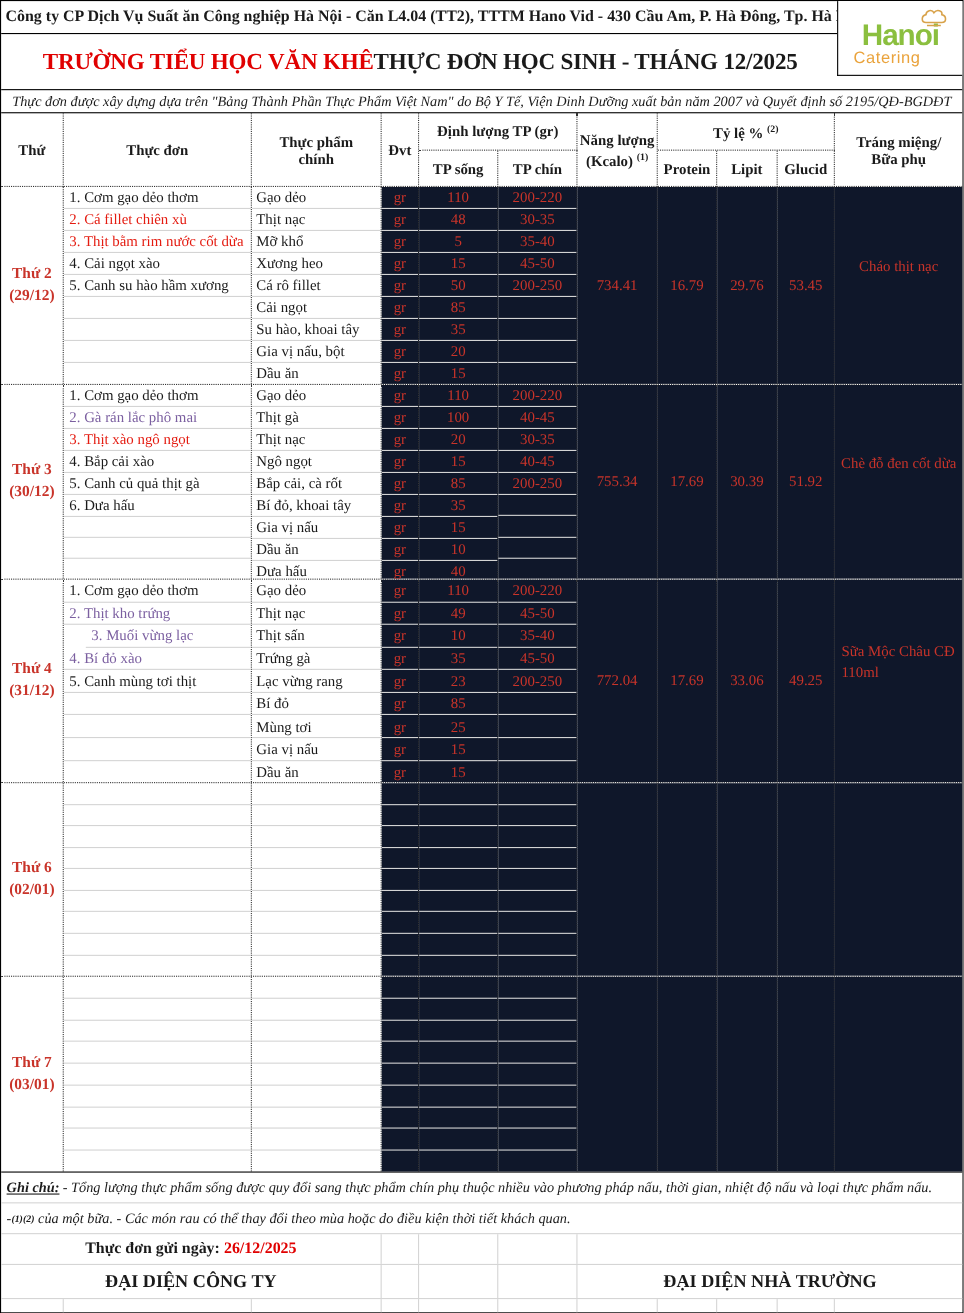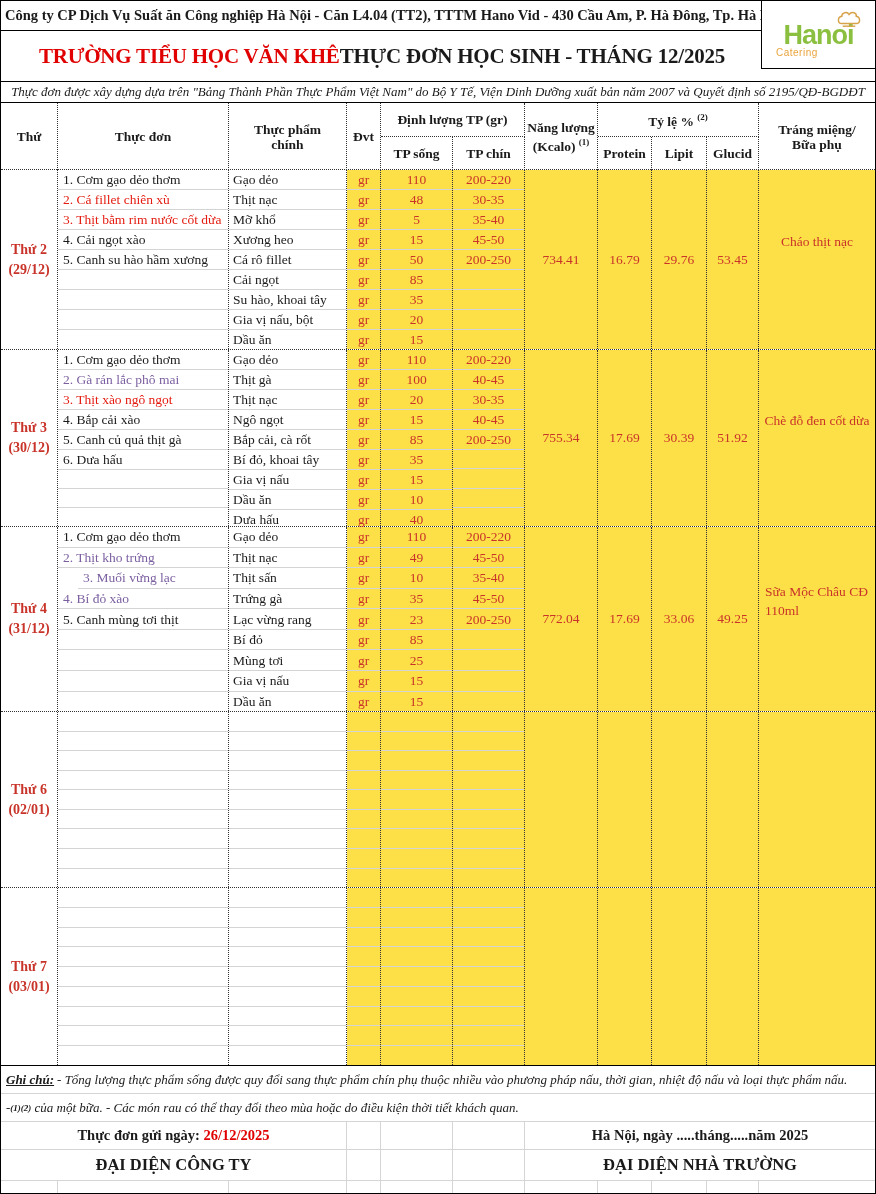--- a/index.html
+++ b/index.html
@@ -17,21 +17,21 @@
   .title-row { height: 50px; width: 762px; display: flex; align-items: center; justify-content: center;
     font-weight: bold; font-size: 21px; white-space: nowrap; letter-spacing: -0.2px; }
   .subtitle-row { height: 22px; border-top: 1px solid #000; border-bottom: 1px solid #000;
     font-style: italic; font-size: 13px; text-align: center; line-height: 20px; white-space: nowrap; }
   .logo-box { position: absolute; top: 0; right: 0; width: 114px; height: 68px; background: #fff;
     border-left: 1px solid #000; border-bottom: 1px solid #000; z-index: 5;
     display: flex; flex-direction: column; align-items: center; justify-content: center; }
   .logo-hanoi { position: relative; font-family: "Liberation Sans", sans-serif;
     font-weight: bold; font-size: 27px; line-height: 24px; letter-spacing: -1px; margin-top: 12px; }
   .logo-hat { position: absolute; left: 52px; top: -13px; }
-  .logo-catering { font-family: "Liberation Sans", sans-serif; font-size: 10px; margin-top: 0;
+  .logo-catering { font-family: "Liberation Sans", sans-serif; font-size: 15px; margin-top: 0;
     align-self: flex-start; margin-left: 14px; letter-spacing: 0.5px; }
   
   .thead { display: grid; height: 67px; border-bottom: 1px dotted #333;
     grid-template-columns: 57px 171px 118px 34px 72px 72px 73px 54px 55px 52px 1fr;
     grid-template-rows: 34px 33px; font-weight: bold; font-size: 13.5px; }
   .th { display: flex; align-items: center; justify-content: center; text-align: center;
     border-right: 1px dotted #333; line-height: 15px; }
   .th.span2 { grid-row: 1 / 3; }
   .th.hb { border-bottom: 1px dotted #333; }
   .th:last-child { border-right: none; }
@@ -41,21 +41,21 @@
   .tbl-body { border-bottom: 1px solid #000; }
   .block { display: flex; border-bottom: 1px dotted #333; }
   .block:last-child { border-bottom: none; }
   .col { border-right: 1px dotted #333; display: flex; flex-direction: column; }
   .col:last-child { border-right: none; }
   .c0 { width: 57px; align-items: center; justify-content: center; }
   .c1 { width: 171px; } .c2 { width: 118px; }
   .c3 { width: 34px; } .c4 { width: 72px; } .c5 { width: 72px; }
   .c6 { width: 73px; } .c7 { width: 54px; } .c8 { width: 55px; } .c9 { width: 52px; }
   .c10 { flex: 1; }
-  .green { background: #fde047; }
+  .green { background: #0f172a; }
   .row { flex: 1; font-size: 13.5px; line-height: 19px; white-space: nowrap;
     border-bottom: 1px solid #d4d4d4; display: flex; align-items: center; }
   .row:last-child { border-bottom: none; }
   .row.txt { padding-left: 5px; }
   .row.ctr { justify-content: center; }
   .day-label { font-weight: bold; font-size: 14px; text-align: center; line-height: 20px; }
   .vcenter { display: flex; flex-direction: column; align-items: center; justify-content: center;
     font-size: 13.5px; text-align: center; }
   .dessert-cell { line-height: 19px; transform: translateY(-18px); padding: 0 2px; }
   
@@ -513,21 +513,20 @@
       <span style="white-space:pre"> của một bữa. - Các món rau có thể thay đổi theo mùa hoặc do điều kiện thời tiết khách quan.</span>
     </div>
     <div class="frow frow3">
       <div class="fcell-left">
         <span>Thực đơn gửi ngày:</span>&nbsp;
         <span id="sent-date" style="color: rgb(224, 0, 0);">26/12/2025</span>
       </div>
       <div class="fsp a"></div>
       <div class="fsp b"></div>
       <div class="fsp c"></div>
-      <div class="fcell-right">Hà Nội, ngày .....tháng.....năm 2025</div>
     </div>
     <div class="frow frow4">
       <div class="fcell-left">ĐẠI DIỆN CÔNG TY</div>
       <div class="fsp a"></div>
       <div class="fsp b"></div>
       <div class="fsp c"></div>
       <div class="fcell-right">ĐẠI DIỆN NHÀ TRƯỜNG</div>
     </div>
     <div class="frow5">
       <div style="width:57px"></div>

